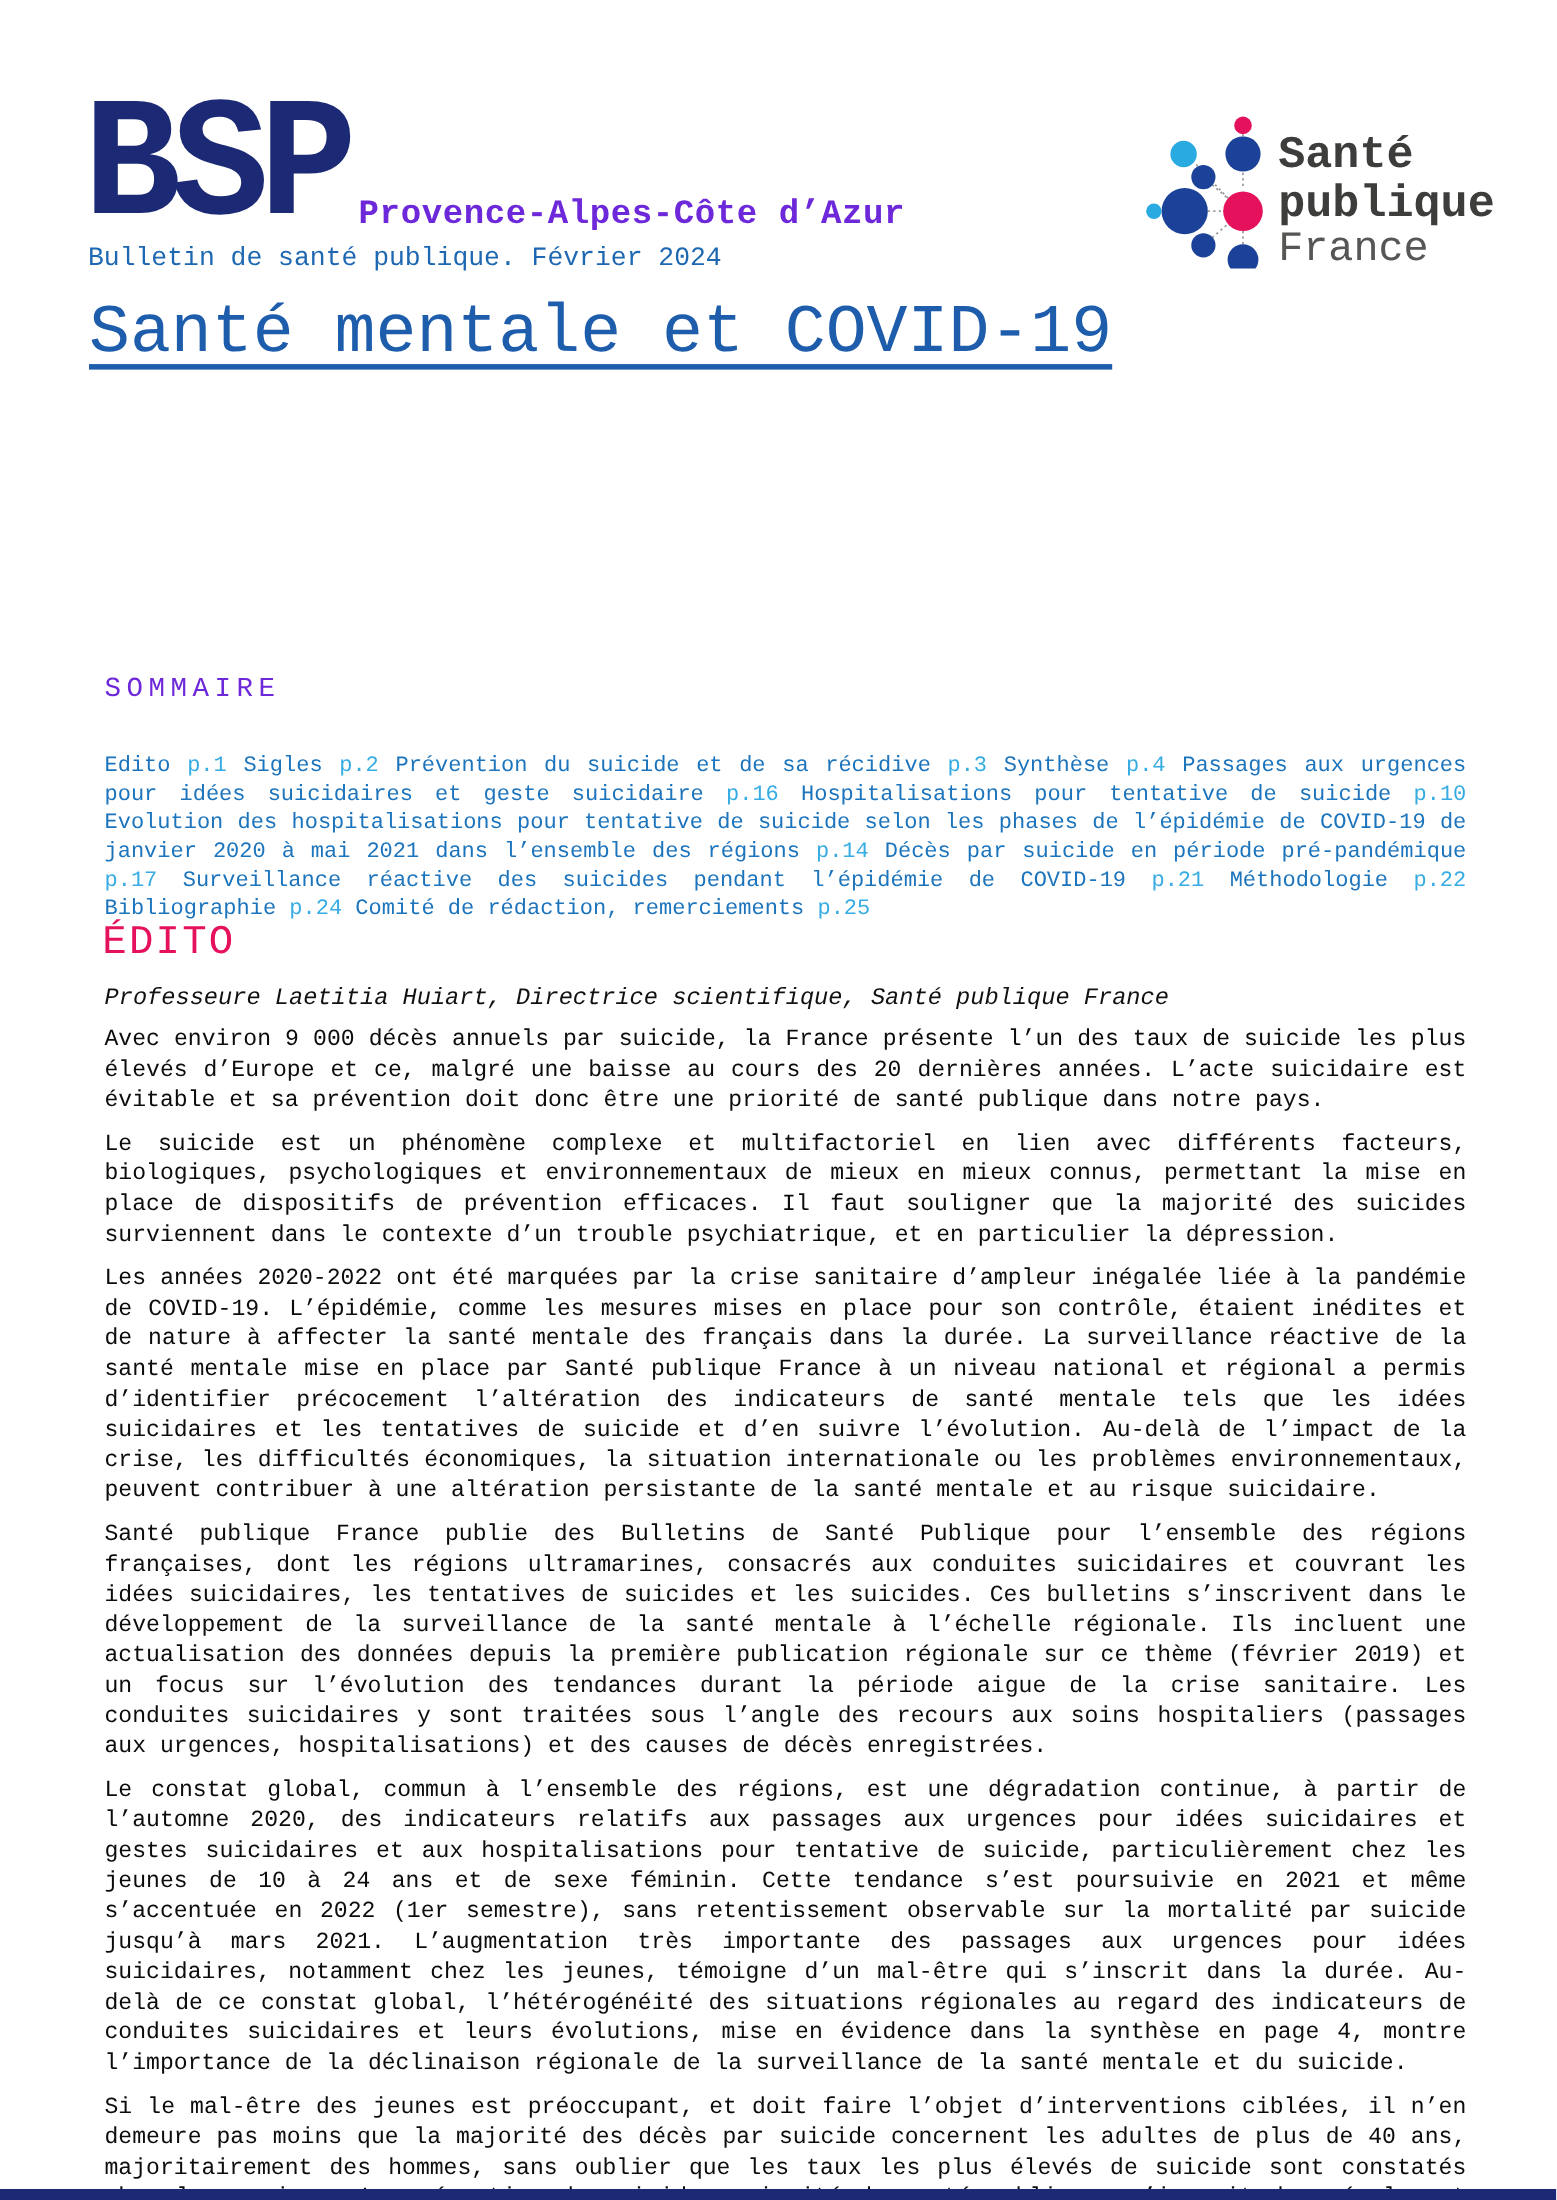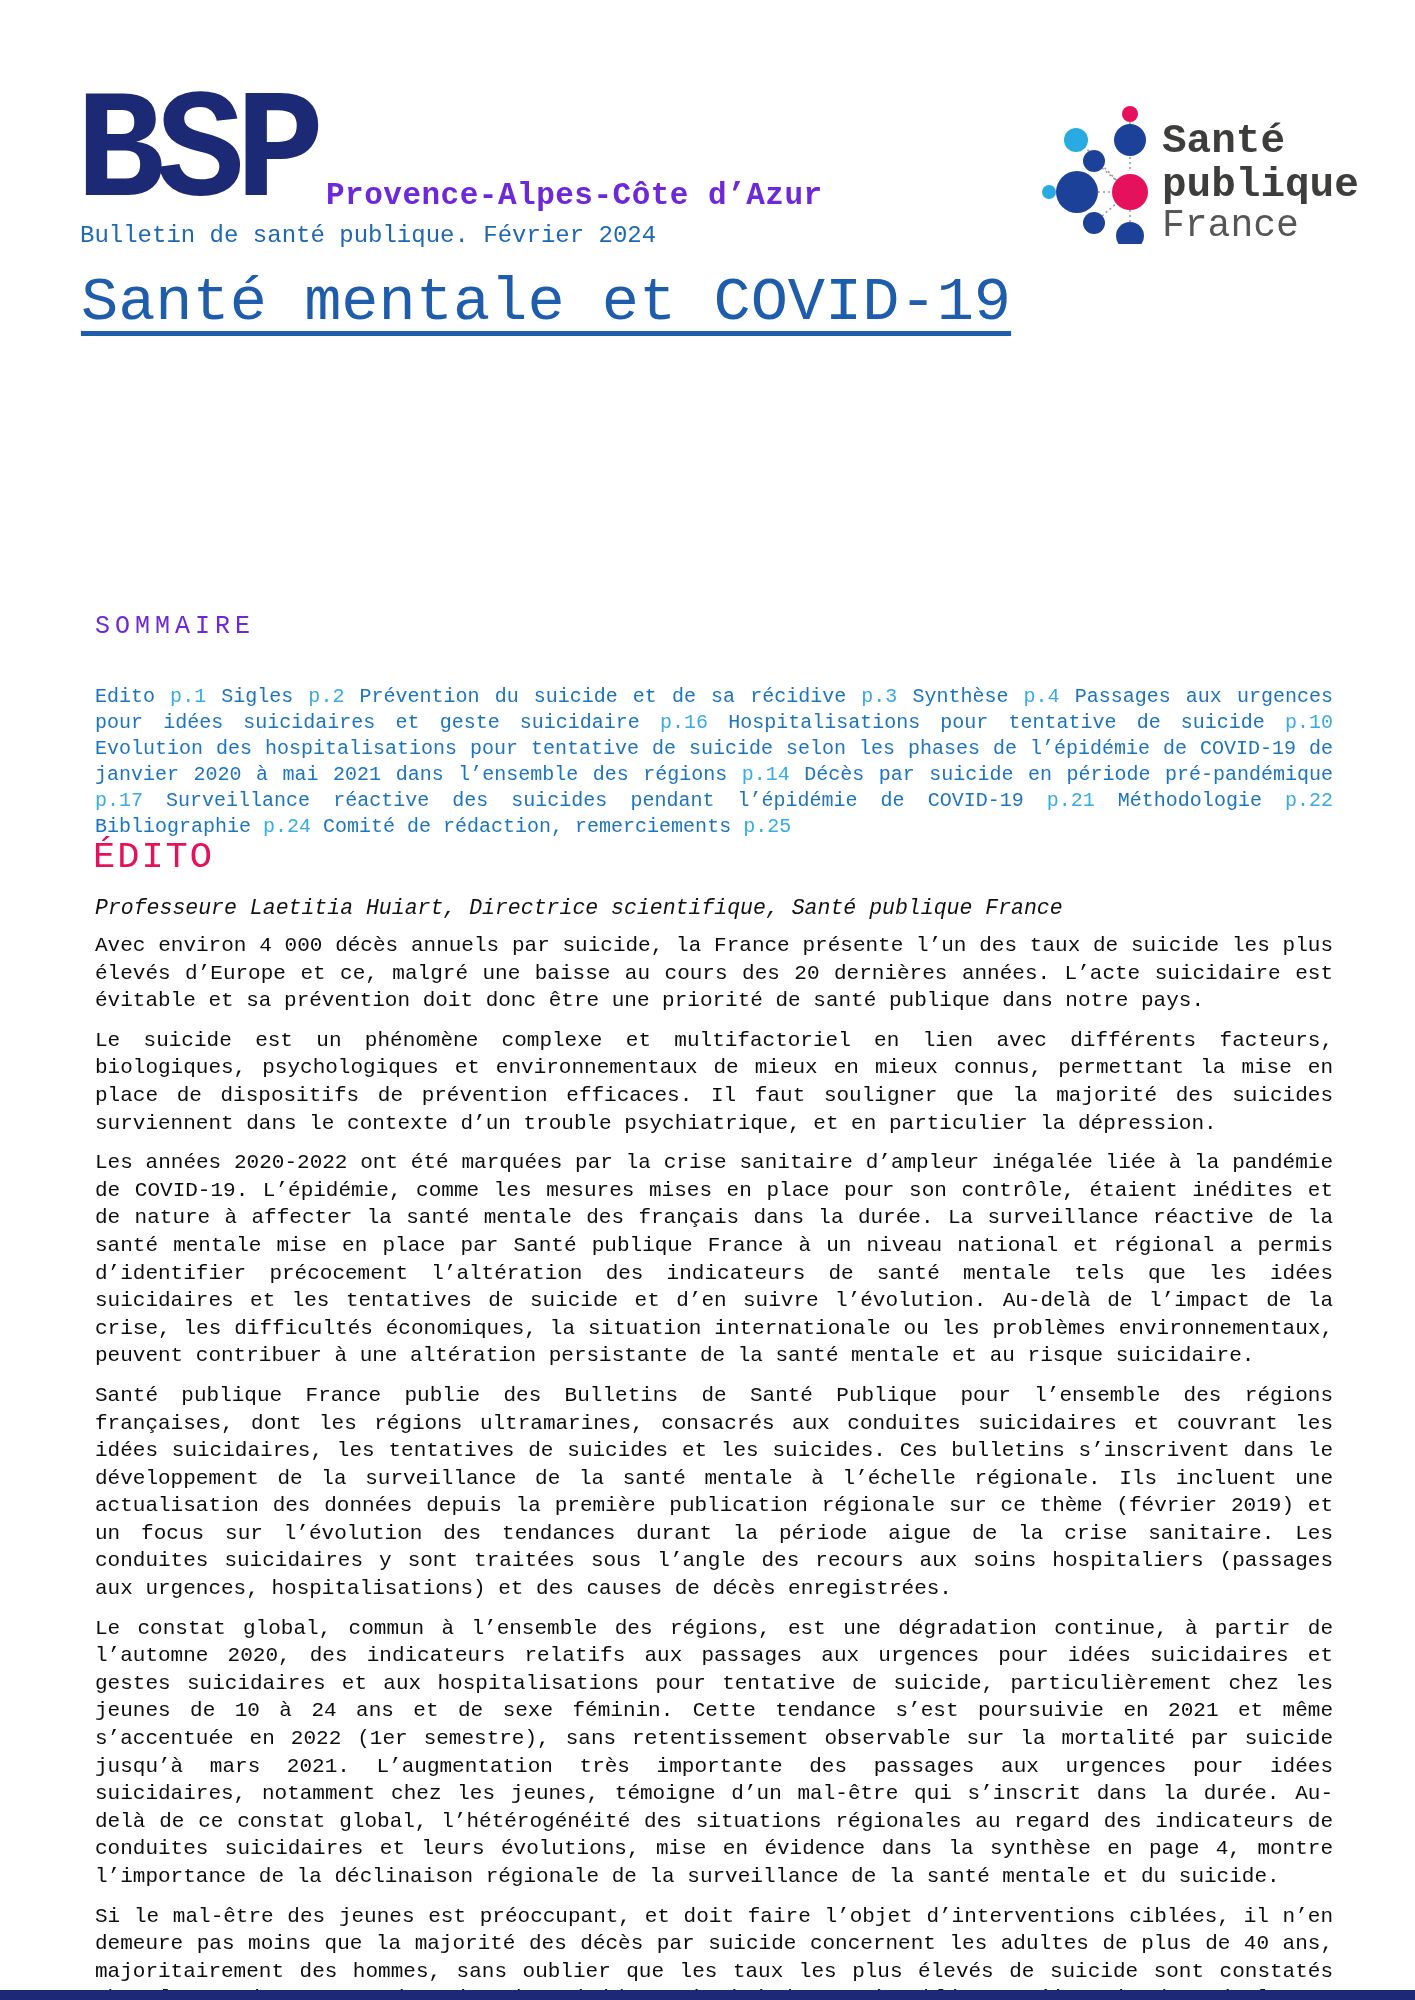--- a/index.html
+++ b/index.html
@@ -118,21 +118,21 @@
   <div class="title-block">
     <div class="title-line"><span>Santé mentale et COVID-19</span></div>
   </div>
 
   <div class="sommaire-heading">SOMMAIRE</div>
   <div class="sommaire-text" id="sommaire-text"><span>Edito</span><span class="pg"> p.1</span> <span>Sigles</span><span class="pg"> p.2</span> <span>Prévention du suicide et de sa récidive</span><span class="pg"> p.3</span> <span>Synthèse</span><span class="pg"> p.4</span> <span>Passages aux urgences pour idées suicidaires et geste suicidaire</span><span class="pg"> p.16</span> <span>Hospitalisations pour tentative de suicide</span><span class="pg"> p.10</span> <span>Evolution des hospitalisations pour tentative de suicide selon les phases de l’épidémie de COVID-19 de janvier 2020 à mai 2021 dans l’ensemble des régions</span><span class="pg"> p.14</span> <span>Décès par suicide en période pré-pandémique</span><span class="pg"> p.17</span> <span>Surveillance réactive des suicides pendant l’épidémie de COVID-19</span><span class="pg"> p.21</span> <span>Méthodologie</span><span class="pg"> p.22</span> <span>Bibliographie</span><span class="pg"> p.24</span> <span>Comité de rédaction, remerciements</span><span class="pg"> p.25</span></div>
 
   <div class="edito-heading">ÉDITO</div>
   <div class="edito-author">Professeure Laetitia Huiart, Directrice scientifique, Santé publique France</div>
   <div class="edito-body" id="edito-body">
-      <p>Avec environ 4 000 décès annuels par suicide, la France présente l’un des taux de suicide les plus élevés d’Europe et ce, malgré une baisse au cours des 20 dernières années. L’acte suicidaire est évitable et sa prévention doit donc être une priorité de santé publique dans notre pays.</p>
+      <p>Avec environ 9 000 décès annuels par suicide, la France présente l’un des taux de suicide les plus élevés d’Europe et ce, malgré une baisse au cours des 20 dernières années. L’acte suicidaire est évitable et sa prévention doit donc être une priorité de santé publique dans notre pays.</p>
       <p>Le suicide est un phénomène complexe et multifactoriel en lien avec différents facteurs, biologiques, psychologiques et environnementaux de mieux en mieux connus, permettant la mise en place de dispositifs de prévention efficaces. Il faut souligner que la majorité des suicides surviennent dans le contexte d’un trouble psychiatrique, et en particulier la dépression.</p>
       <p>Les années 2020-2022 ont été marquées par la crise sanitaire d’ampleur inégalée liée à la pandémie de COVID-19. L’épidémie, comme les mesures mises en place pour son contrôle, étaient inédites et de nature à affecter la santé mentale des français dans la durée. La surveillance réactive de la santé mentale mise en place par Santé publique France à un niveau national et régional a permis d’identifier précocement l’altération des indicateurs de santé mentale tels que les idées suicidaires et les tentatives de suicide et d’en suivre l’évolution. Au-delà de l’impact de la crise, les difficultés économiques, la situation internationale ou les problèmes environnementaux, peuvent contribuer à une altération persistante de la santé mentale et au risque suicidaire.</p>
       <p>Santé publique France publie des Bulletins de Santé Publique pour l’ensemble des régions françaises, dont les régions ultramarines, consacrés aux conduites suicidaires et couvrant les idées suicidaires, les tentatives de suicides et les suicides. Ces bulletins s’inscrivent dans le développement de la surveillance de la santé mentale à l’échelle régionale. Ils incluent une actualisation des données depuis la première publication régionale sur ce thème (février 2019) et un focus sur l’évolution des tendances durant la période aigue de la crise sanitaire. Les conduites suicidaires y sont traitées sous l’angle des recours aux soins hospitaliers (passages aux urgences, hospitalisations) et des causes de décès enregistrées.</p>
       <p>Le constat global, commun à l’ensemble des régions, est une dégradation continue, à partir de l’automne 2020, des indicateurs relatifs aux passages aux urgences pour idées suicidaires et gestes suicidaires et aux hospitalisations pour tentative de suicide, particulièrement chez les jeunes de 10 à 24 ans et de sexe féminin. Cette tendance s’est poursuivie en 2021 et même s’accentuée en 2022 (1er semestre), sans retentissement observable sur la mortalité par suicide jusqu’à mars 2021. L’augmentation très importante des passages aux urgences pour idées suicidaires, notamment chez les jeunes, témoigne d’un mal-être qui s’inscrit dans la durée. Au-delà de ce constat global, l’hétérogénéité des situations régionales au regard des indicateurs de conduites suicidaires et leurs évolutions, mise en évidence dans la synthèse en page 4, montre l’importance de la déclinaison régionale de la surveillance de la santé mentale et du suicide.</p>
       <p>Si le mal-être des jeunes est préoccupant, et doit faire l’objet d’interventions ciblées, il n’en demeure pas moins que la majorité des décès par suicide concernent les adultes de plus de 40 ans, majoritairement des hommes, sans oublier que les taux les plus élevés de suicide sont constatés chez les seniors. La prévention du suicide, priorité de santé publique, s’inscrit donc également dans une stratégie plus large de promotion de la santé mentale et de prévention de la souffrance psychique.</p>
     </div>
 
   <div class="footer-bar"></div>
 </div>
 

